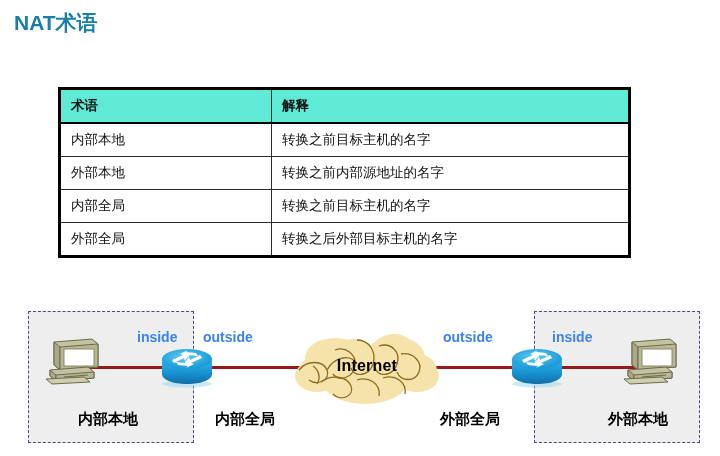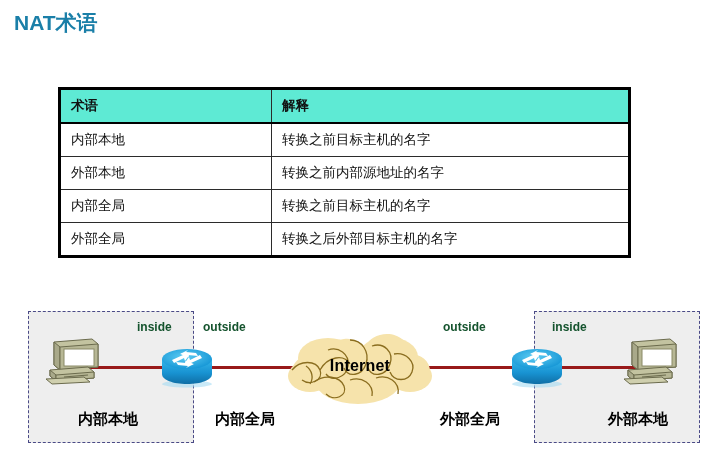--- a/index.html
+++ b/index.html
@@ -84,21 +84,21 @@
     top: 70px;
   }
   #link-pc-left-router   { left: 88px;  width: 78px; }
   #link-router-cloud-l   { left: 205px; width: 95px; }
   #link-cloud-router-r   { left: 420px; width: 96px; }
   #link-router-pc-right  { left: 556px; width: 80px; }
 
   
   #internet-cloud {
     position: absolute;
-    left: 284px;
+    left: 291px;
     top: 24px;
     width: 152px;
     height: 92px;
   }
   #internet-cloud svg { display: block; width: 152px; height: 92px; }
   #internet-label {
     position: absolute;
     left: 0;
     top: 0;
     width: 152px;
@@ -120,25 +120,25 @@
 
   
   .pc { position: absolute; width: 62px; height: 54px; top: 38px; }
   #pc-left  { left: 44px;  }
   #pc-right { left: 622px; }
   .pc svg { display: block; width: 62px; height: 54px; }
 
   
   .iface-label {
     position: absolute;
-    font-size: 12px;
-    font-weight: bold;
-    color: #14532d;
+    font-size: 14px;
+    font-weight: bold;
+    color: #3b82f6;
     white-space: nowrap;
-    top: 24px;
+    top: 33px;
   }
   #iface-inside-left   { left: 137px; }
   #iface-outside-left  { left: 203px; }
   #iface-outside-right { left: 443px; }
   #iface-inside-right  { left: 552px; }
 
   
   .zone-caption {
     position: absolute;
     font-size: 15px;

